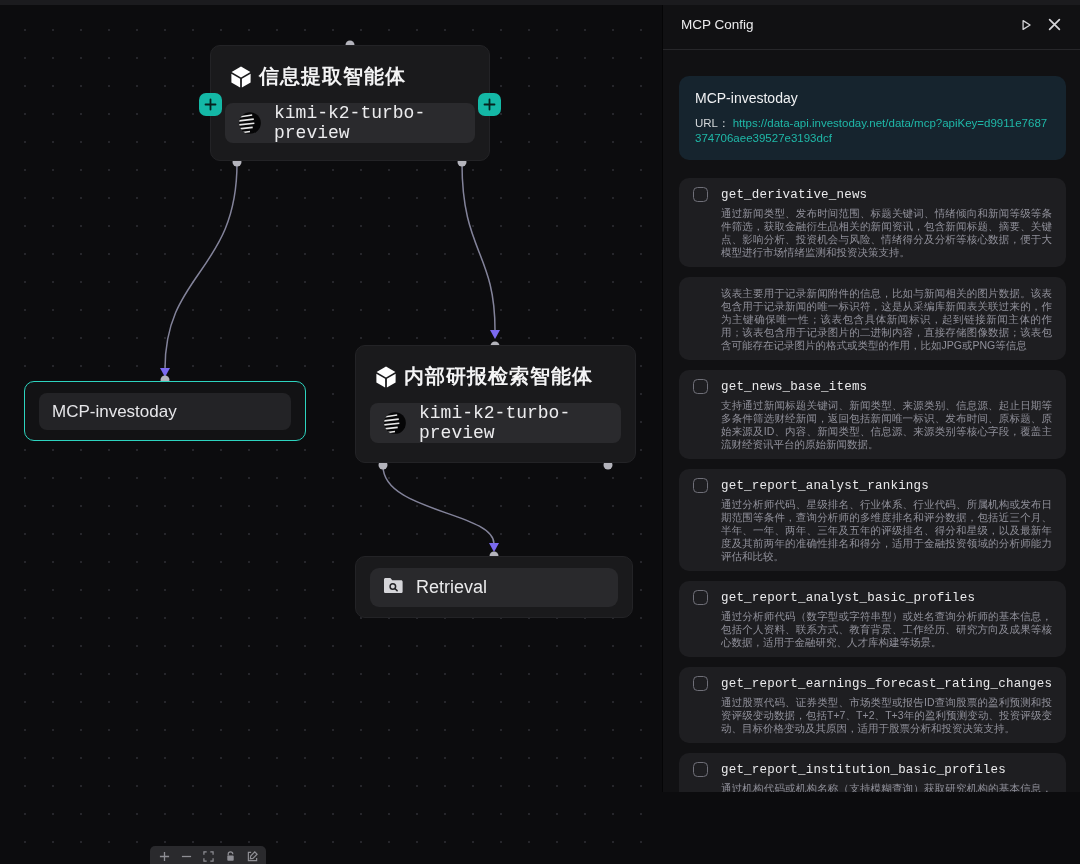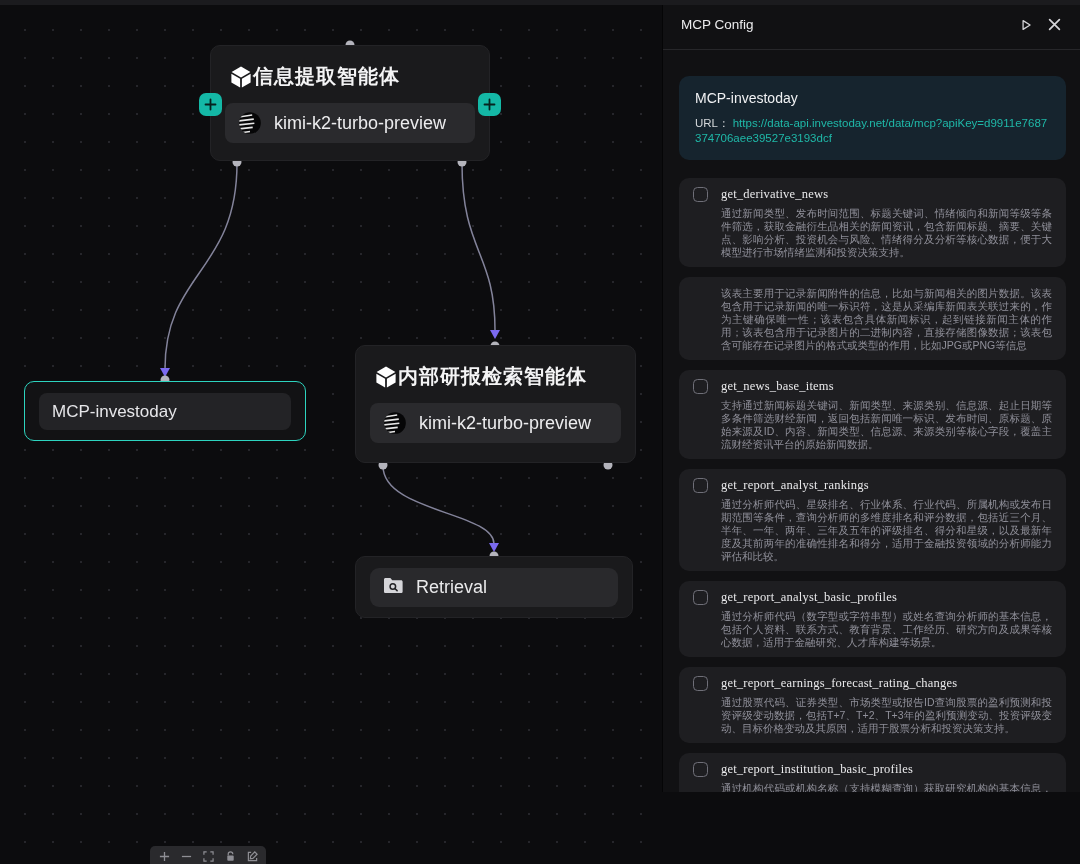--- a/index.html
+++ b/index.html
@@ -8,25 +8,25 @@
   .app { position:relative; width:1080px; height:864px; background:#0c0c0e; }
   .top-strip { position:absolute; left:0; top:0; width:100%; height:5px; background:#1b1b1e; z-index:30; }
 
   
   .canvas { position:absolute; left:0; top:0; width:662px; height:864px; background:#0c0c0e;
     background-image:radial-gradient(#26262b 1.1px, transparent 1.3px);
     background-size:28px 28px; background-position:11px 16px; }
   .edges { position:absolute; left:0; top:0; width:662px; height:864px; pointer-events:none; }
 
   .node { position:absolute; background:#1a1a1c; border-radius:10px; border:1px solid #232326; }
-  .node-header { display:flex; align-items:center; gap:0; padding:17px 18px 0 18px; }
+  .node-header { display:flex; align-items:center; gap:6px; padding:17px 18px 0 18px; }
   .node-title { color:#f4f4f5; font-size:20px; font-weight:bold; letter-spacing:1px; }
   .model-pill { margin:13px 14px 14px 14px; height:40px; background:#2a2a2d; border-radius:8px;
     display:flex; align-items:center; gap:11px; padding:0 12px; }
-  .model-label { color:#ececee; font-size:18px; }
+  .model-label { color:#ececee; font-size:18px;font-family:Liberation Mono, monospace; }
   .cube-icon svg { display:block; }
   .logo-dot { width:26px; height:26px; flex:0 0 26px; }
 
   .plus-btn { position:absolute; width:23px; height:23px; background:#14b8a6; border-radius:7px;
     display:flex; align-items:center; justify-content:center; cursor:pointer; }
   .plus-btn svg { display:block; }
 
   .node-simple { position:absolute; border-radius:10px; }
   .node-mcp { left:24px; top:381px; width:282px; height:60px; background:#121214; border:1px solid #2dd4bf; }
   .node-mcp .inner-pill { margin:11px 14px; height:37px; background:#232326; border-radius:8px;
@@ -55,21 +55,21 @@
   .server-name { color:#f0f1f3; font-size:14px; line-height:16px; }
   .server-url { margin-top:10px; font-size:11.5px; line-height:15px; }
   .url-label { color:#d4d7da; }
   .url-link { color:#1fb8a8; word-break:break-all; text-decoration:none; }
 
   .tool-card { background:#1e1e21; border-radius:10px; padding:6px 14px 6px 14px; margin-bottom:10px; }
   .tool-head { display:flex; align-items:center; gap:13px; height:17px; margin-top:2px; }
   .checkbox { width:15px; height:15px; flex:0 0 15px; border:1.4px solid #6f6f78; border-radius:4.5px;
     background:transparent; cursor:pointer; }
   .tool-name { color:#eaeaec; font-size:12.5px; font-weight:500; letter-spacing:.2px;
-    font-family:Liberation Serif, serif; }
+    font-family:Liberation Mono, monospace; }
   .tool-desc { margin:4px 0 2px 28px; color:#90909a; font-size:10.5px; line-height:13px; text-align:justify; }
 </style>
 </head>
 <body>
 
 <div class="app">
   <div class="top-strip"></div>
 
   <div class="canvas">
 

